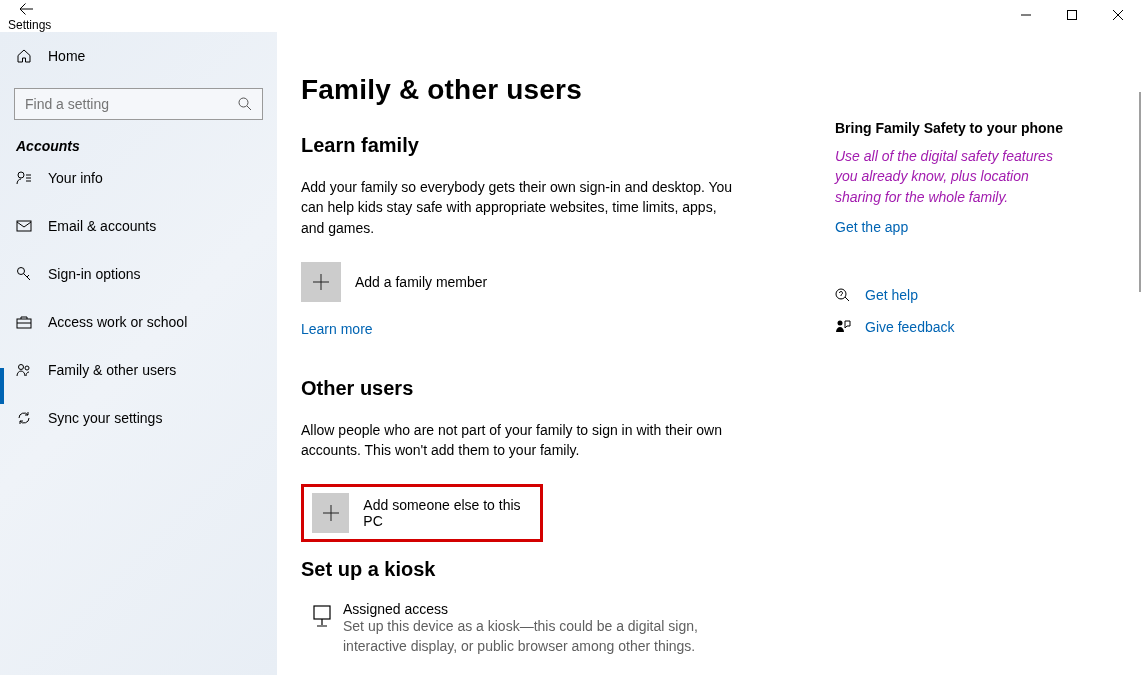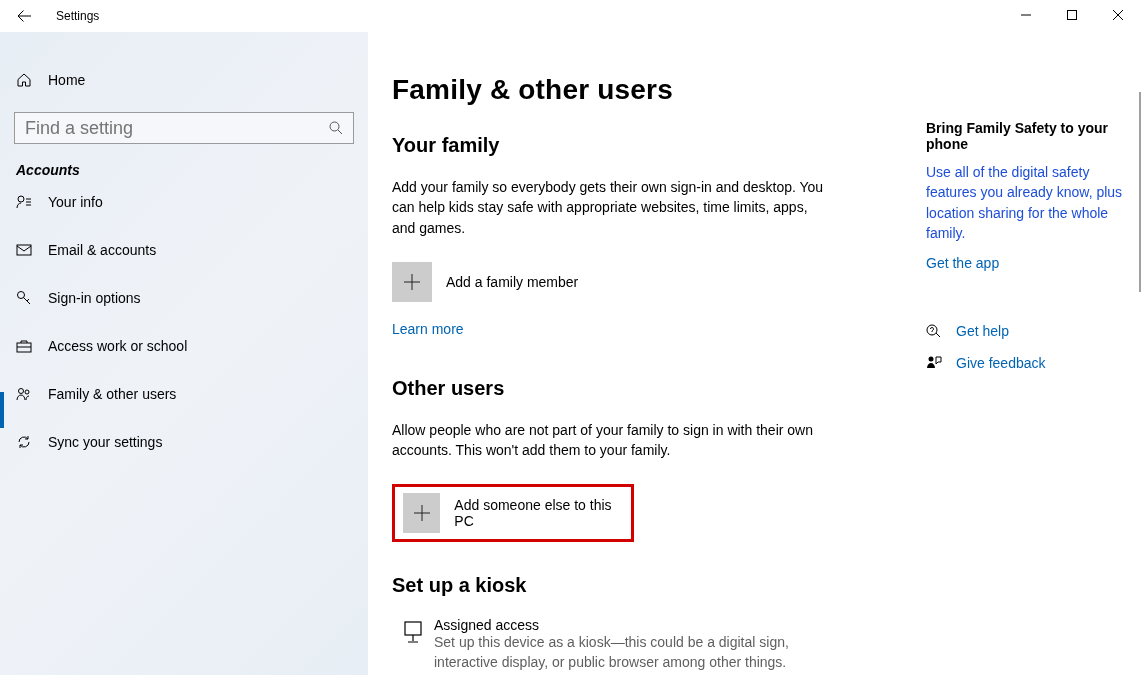--- a/index.html
+++ b/index.html
@@ -1,32 +1,32 @@
 <!DOCTYPE html>
 <html><head>
   <meta charset="utf-8">
   <style>
     * { margin: 0; padding: 0; box-sizing: border-box; font-family: "Segoe UI", Tahoma, sans-serif; }
     body { width: 1141px; height: 675px; background: #fff; overflow: hidden; display: flex; flex-direction: column; }
     
     .titlebar { height: 32px; display: flex; align-items: flex-start; }
-    .titlebar-left { display: flex; align-items: center; height: 32px; }
+    .titlebar-left { display: flex; align-items: center; height: 32px; flex-direction: column; }
     .back-btn { width: 48px; height: 32px; display: flex; align-items: center; justify-content: center; cursor: pointer; }
     .titlebar-title { font-size: 12px; margin-left: 8px; color: #000; }
     .win-controls { margin-left: auto; display: flex; }
     .wc-btn { width: 46px; height: 30px; display: flex; align-items: center; justify-content: center; cursor: pointer; }
     
     .main { flex: 1; display: flex; min-height: 0; }
-    .sidebar { width: 368px; background: linear-gradient(135deg, #e8eef5 0%, #eff3f8 50%, #e8eef5 100%); padding-top: 28px; }
+    .sidebar { width: 277px; background: linear-gradient(135deg, #e8eef5 0%, #eff3f8 50%, #e8eef5 100%); padding-top: 4px; }
     .home-link { display: flex; align-items: center; height: 40px; padding-left: 16px; cursor: pointer; margin-bottom: 12px; }
     .home-link .icon-slot { width: 32px; display: flex; align-items: center; }
     .home-label { font-size: 14px; color: #000; }
     
     .search-wrap { padding: 0 14px; margin-bottom: 18px; }
-    .search-box { width: 100%; height: 32px; border: 1px solid #9a9a9a; background: #f5f7fa; padding: 0 32px 0 10px; font-size: 18px; color: #000; outline: none; position: relative; }
+    .search-box { width: 100%; height: 32px; border: 1px solid #9a9a9a; background: #f5f7fa; padding: 0 32px 0 10px; font-size: 14px; color: #000; outline: none; position: relative; }
     .search-cont { position: relative; }
     .search-icon-ornament { position: absolute; right: 10px; top: 8px; pointer-events: none; }
     
     .category-header { font-size: 14px; font-weight: 600; color: #000; padding-left: 16px; margin-bottom: 16px; font-style: italic; }
     
     .nav-item { display: flex; align-items: flex-start; height: 48px; padding-left: 16px; cursor: pointer; position: relative; }
     .nav-item .icon-slot { width: 32px; display: flex; align-items: center; }
     .nav-label { font-size: 14px; color: #000; }
     .nav-item.active::before { content: ""; position: absolute; left: 0; top: 6px; bottom: 6px; width: 4px; background: #0064b3; }
     
@@ -38,31 +38,31 @@
     
     .section-heading { font-size: 20px; font-weight: 600; color: #000; margin-bottom: 20px; }
     .section-desc { font-size: 14px; color: #000; line-height: 1.45; margin-bottom: 24px; max-width: 440px; }
     
     .add-tile { display: flex; align-items: center; cursor: pointer; margin-bottom: 18px; }
     .add-tile-icon { width: 40px; height: 40px; background: #ccc; display: flex; align-items: center; justify-content: center; color: #333; margin-right: 14px; }
     .add-tile-label { font-size: 14px; color: #000; }
     
     .learn-more { font-size: 14px; color: #0064b3; margin-bottom: 40px; display: inline-block; cursor: pointer; }
     
-    .highlight-box { border: 3px solid #d30000; padding: 6px 8px; display: flex; align-items: center; width: 242px; margin-bottom: 32px; }
+    .highlight-box { border: 3px solid #d30000; padding: 6px 8px; display: flex; align-items: center; width: 242px; margin-bottom: 16px; }
     .highlight-box .add-tile-icon { margin-right: 14px; }
     
     .kiosk-row { display: flex; }
     .kiosk-icon { width: 42px; display: flex; justify-content: center; padding-top: 2px; }
     .kiosk-text { flex: 1; }
     .kiosk-title { font-size: 14px; color: #000; }
     .kiosk-desc { font-size: 14px; color: #5f5f5f; line-height: 1.4; max-width: 360px; }
     
     .side-heading { font-size: 14px; font-weight: 700; color: #000; margin-bottom: 10px; }
-    .side-desc { font-size: 14px; color: #1d4ed8; line-height: 1.45; margin-bottom: 12px; }
+    .side-desc { font-size: 14px; color: #a21caf; line-height: 1.45; margin-bottom: 12px; font-style: italic; }
     .side-link { font-size: 14px; color: #0064b3; display: block; cursor: pointer; margin-bottom: 52px; }
     
     .help-row { display: flex; align-items: flex-start; margin-bottom: 16px; cursor: pointer; }
     .help-icon { width: 30px; display: flex; align-items: center; }
     .help-label { font-size: 14px; color: #0064b3; }
     
     .scrollbar-track { position: absolute; right: 0; top: 0; bottom: 0; width: 4px; }
     .scrollbar-thumb { position: absolute; right: 0; top: 60px; width: 2px; height: 200px; background: #a0a0a0; }
     
     svg { display: block; }
@@ -178,21 +178,21 @@
           </svg>
         </span>
       <span class="nav-label">Sync your settings</span>
     </div>
   </div>
 
   <div class="content">
     <div class="content-main">
       <h1 class="page-title">Family &amp; other users</h1>
       
-      <h2 class="section-heading">Your family</h2>
+      <h2 class="section-heading">Learn family</h2>
       <p class="section-desc">Add your family so everybody gets their own sign-in and desktop. You can help kids stay safe with appropriate websites, time limits, apps, and games.</p>
       <div class="add-tile">
         <div class="add-tile-icon">
           <svg width="18" height="18" viewBox="0 0 18 18">
               <path d="M9 1v16M1 9h16" stroke="#222" stroke-width="1"></path>
             </svg>
         </div>
         <span class="add-tile-label">Add a family member</span>
       </div>
       <a class="learn-more">Learn more</a>

